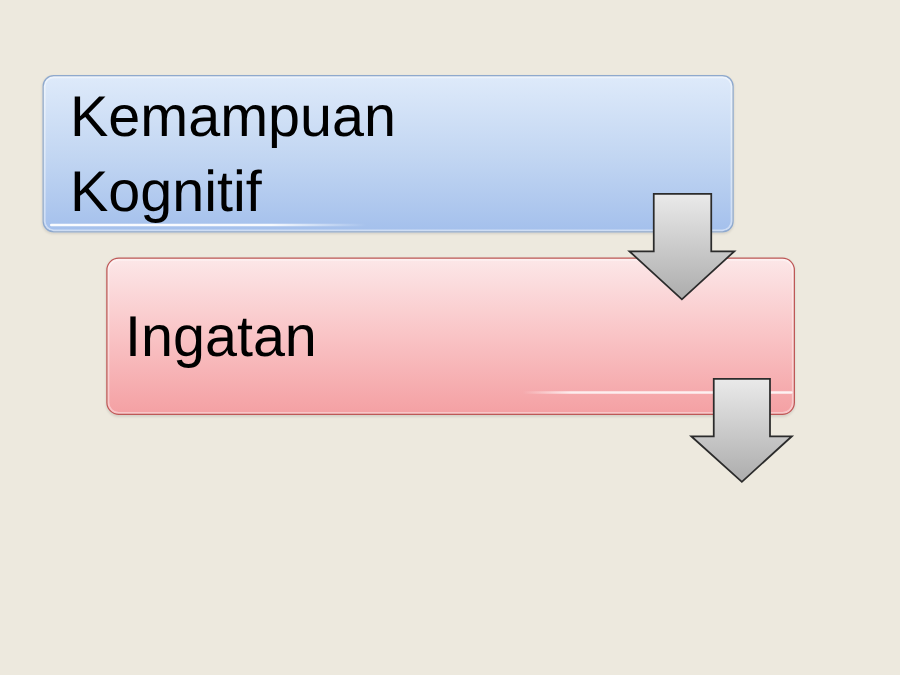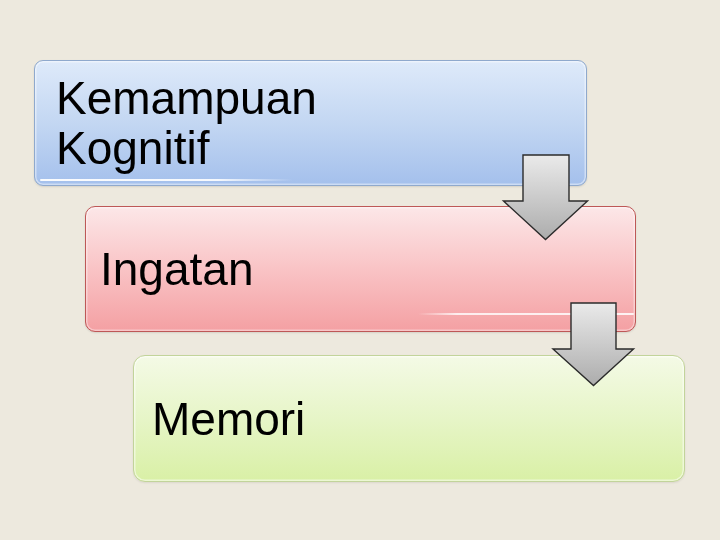--- a/index.html
+++ b/index.html
@@ -16,21 +16,21 @@
   }
   .box {
     position: absolute;
     box-sizing: border-box;
     display: flex;
     align-items: center;
     color: #000;
   }
   .box .label {
     font-size: 46px;
-    line-height: 50px;
+    line-height: 60px;
     white-space: pre-line;
     letter-spacing: 0;
   }
   .box-blue {
     left: 34px; top: 60px;
     width: 553px; height: 126px;
     border: 1.5px solid #8FA9CD;
     border-radius: 9px;
     background: linear-gradient(180deg, #DEEAFA 0%, #C2D6F2 52%, #A4C0EC 100%);
     box-shadow: inset 0 0 0 1.5px rgba(255,255,255,0.45), 0 1px 2px rgba(0,0,0,0.10);
@@ -83,23 +83,20 @@
 
   <div class="box box-blue">
     <span class="label">Kemampuan
 Kognitif</span>
   </div>
 
   <div class="box box-pink">
     <span class="label">Ingatan</span>
   </div>
 
-  <div class="box box-green">
-    <span class="label">Memori</span>
-  </div>
 
   <div class="gloss gloss-blue"></div>
   <div class="gloss gloss-pink"></div>
 
   <svg class="arrows-overlay" viewBox="0 0 720 540" xmlns="http://www.w3.org/2000/svg">
     <defs>
       <linearGradient id="arrowGrad" x1="0" y1="0" x2="0" y2="1">
         <stop offset="0" stop-color="#EAEAEA"></stop>
         <stop offset="1" stop-color="#ACACAC"></stop>
       </linearGradient>

